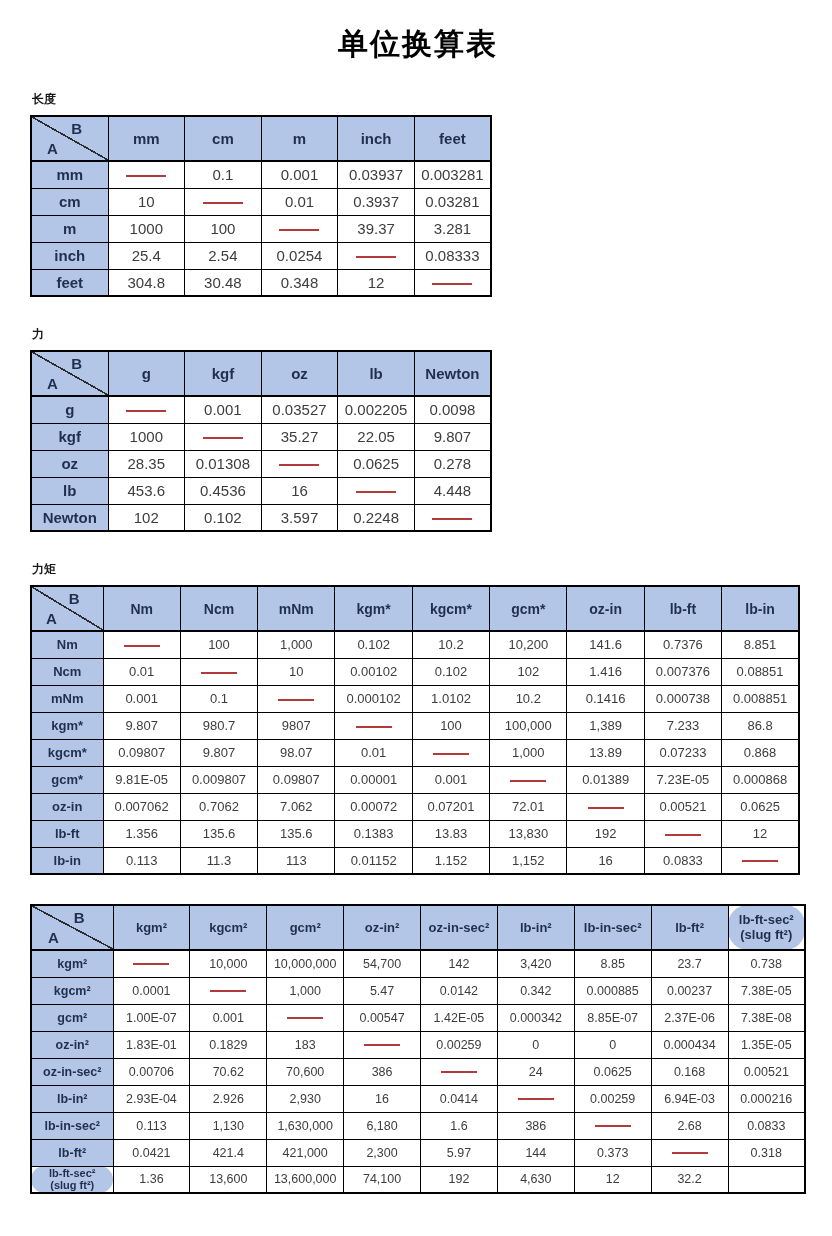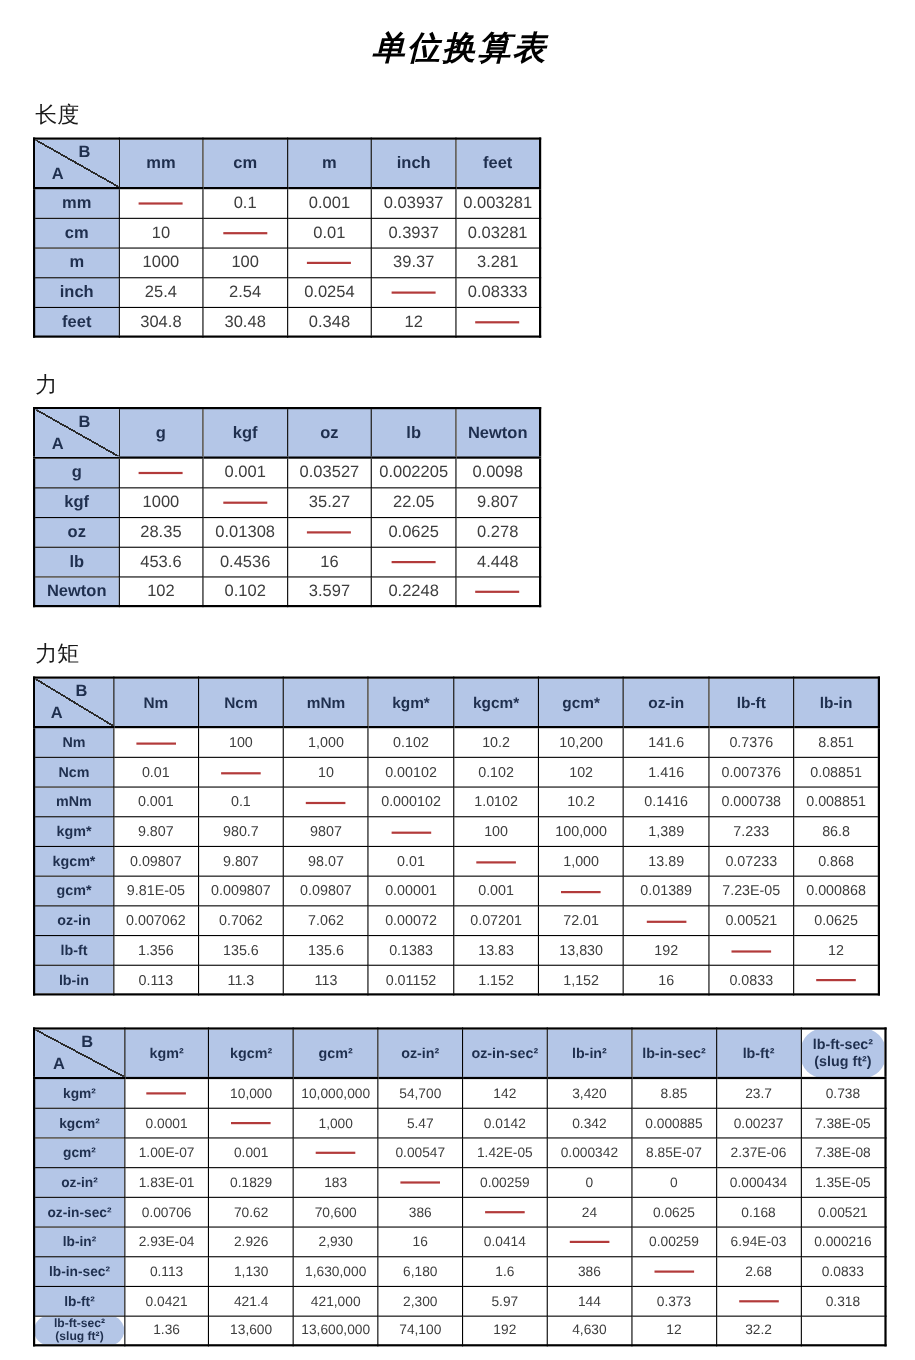--- a/index.html
+++ b/index.html
@@ -15,26 +15,25 @@
     background: #fff;
     overflow: hidden;
   }
   .title {
     text-align: center;
     font-size: 30px;
     font-weight: bold;
     color: #000;
     letter-spacing: 2px;
     margin: 10px 0 26px 0;
-    font-style: italic;
   }
   .section { margin-bottom: 29px; }
   .section-title {
-    font-size: 20px;
-    font-weight: 400;
+    font-size: 12px;
+    font-weight: 700;
     color: #1a1a1a;
     margin: 0 0 7px 2px;
   }
   table.conv {
     border-collapse: collapse;
     table-layout: fixed;
     border: 2px solid #000;
     background: #fff;
   }
   table.conv th, table.conv td {

